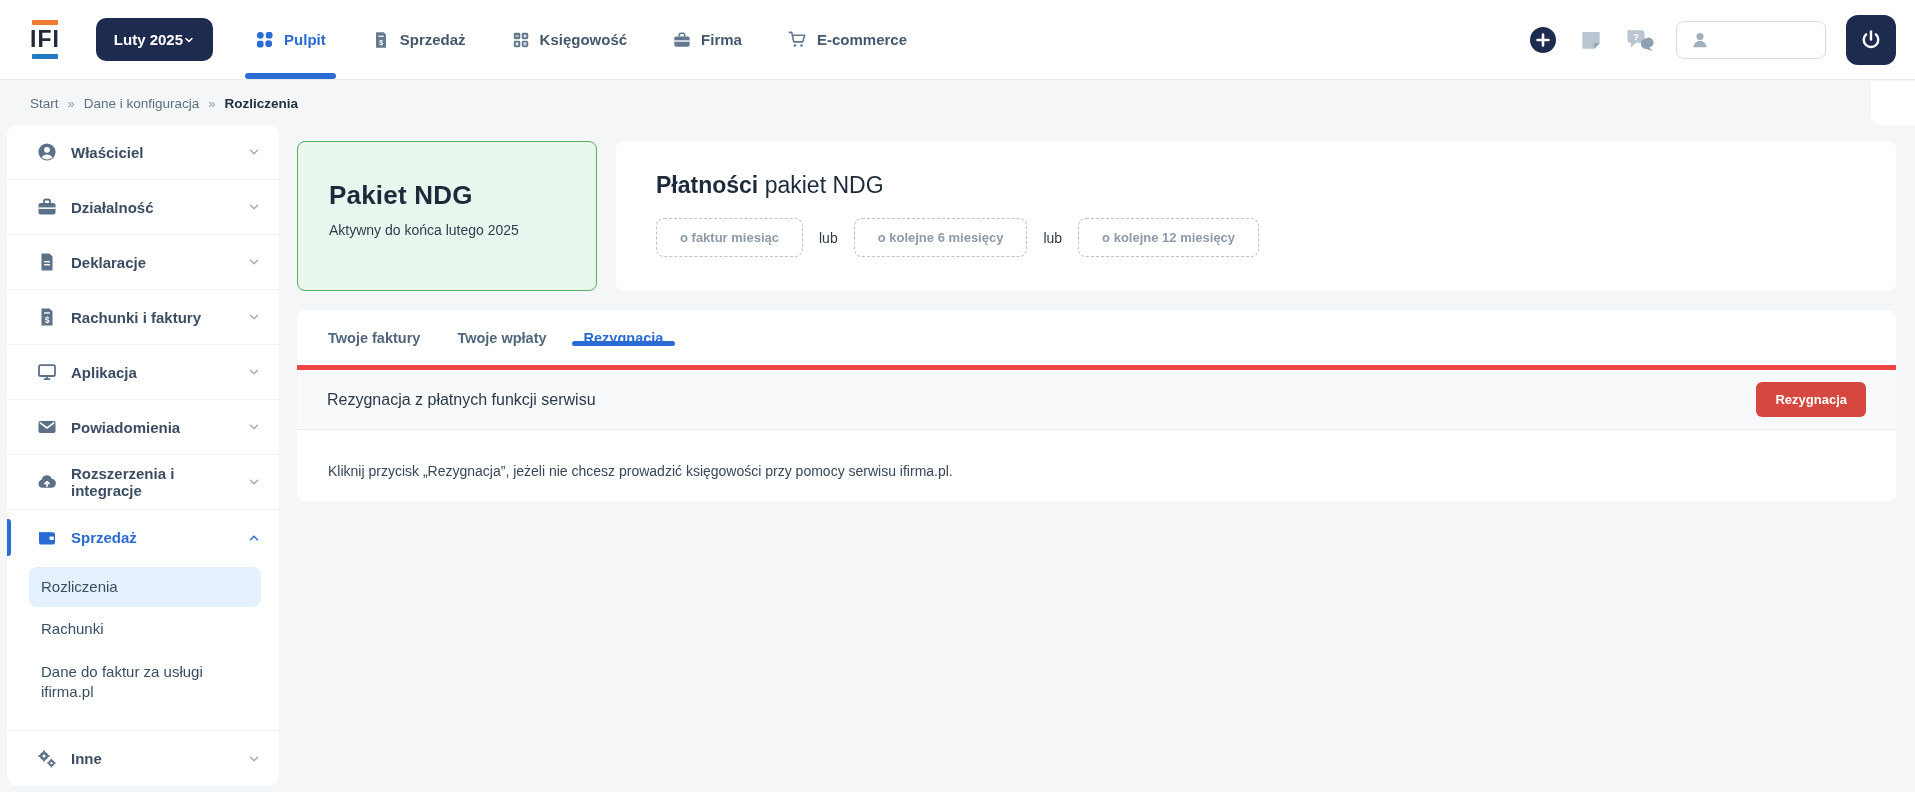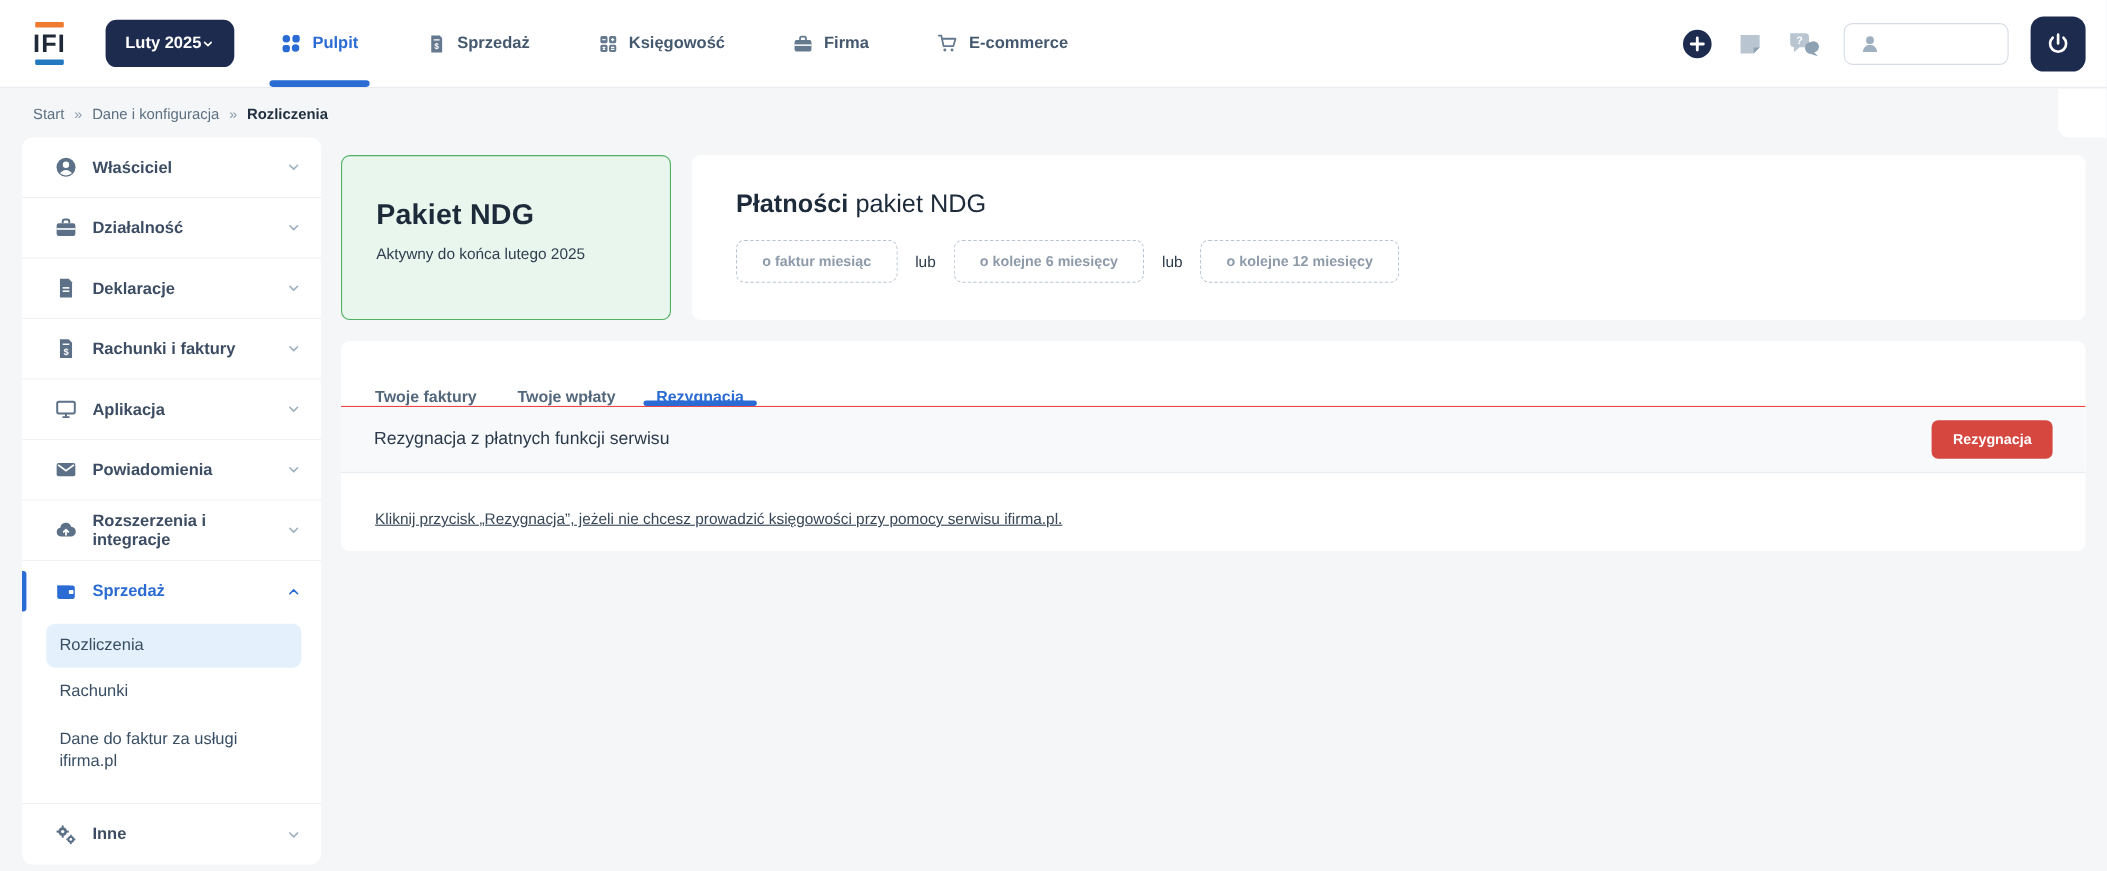--- a/index.html
+++ b/index.html
@@ -23,21 +23,21 @@
   .logo-bar.bottom { background:#2279c0; margin-top:3px; }
   .logo-text { font-size:23px; font-weight:800; color:#1f2937; letter-spacing:1px; line-height:1; }
 
   .month-btn {
     background:#1d2b4e; color:#fff; border:none; border-radius:10px;
     font-family:inherit; font-size:15px; font-weight:700;
     padding:13px 18px; display:flex; align-items:center; gap:0;
     margin-right:42px; cursor:pointer;
   }
 
-  .nav { display:flex; gap:62px; align-items:stretch; height:100%; }
+  .nav { display:flex; gap:46px; align-items:stretch; height:100%; }
   .nav-item {
     position:relative; display:flex; align-items:center; gap:10px;
     font-size:15px; font-weight:600; color:#44586e; cursor:pointer;
   }
   .nav-item.active { color:#2b6cd4; }
   .nav-underline {
     position:absolute; left:-10px; right:-10px; bottom:0; height:6px;
     background:#2b6cd4; border-radius:4px;
   }
 
@@ -59,21 +59,21 @@
   
   .breadcrumb {
     display:flex; align-items:center; gap:9px;
     padding:16px 30px 14px; font-size:13.5px; color:#5d7082;
   }
   .crumb { cursor:pointer; }
   .crumb-sep { color:#8a9cae; font-size:13px; }
   .crumb.current { color:#22313f; font-weight:600; cursor:default; }
 
   
-  .layout { display:flex; align-items:flex-start; gap:18px; padding:0 19px 0 20px; }
+  .layout { display:flex; align-items:flex-start; gap:18px; padding:0 19px 0 7px; }
 
   
   .sidebar { width:272px; background:#fff; border-radius:10px; overflow:hidden; }
   .side-item {
     display:flex; align-items:center; height:55px; padding:0 18px 0 30px;
     border-bottom:1px solid #eef1f4; position:relative; cursor:pointer;
   }
   .side-item .s-icon { display:flex; color:#5c7187; }
   .side-item .label { flex:1; margin-left:14px; font-size:15px; font-weight:700; color:#3c4d63; }
   .side-item .chev { display:flex; color:#9fb0c0; }
@@ -108,42 +108,42 @@
   .renew-options { margin-top:19px; display:flex; align-items:center; gap:16px; }
   .dashed-btn {
     border:1.5px dashed #b9c4d0; background:#fff; border-radius:8px;
     padding:11px 23px; font-family:inherit; font-size:13px; font-weight:700;
     color:#8d9aa9; cursor:pointer;
   }
   .lub { font-size:14px; color:#2b3b4c; }
 
   .tabs-card { margin-top:19px; background:#fff; border-radius:8px; overflow:hidden; }
   .tabs-row {
-    display:flex; gap:37px; padding:0 31px; height:60px; align-items:flex-end;
-    border-bottom:1px solid #ef4444;
+    display:flex; gap:37px; padding:0 31px; height:60px; align-items:center;
+    border-bottom:5px solid #ef4444;
   }
   .tab {
     position:relative; display:flex; align-items:center;
     font-size:14.5px; font-weight:600; color:#52677c; cursor:pointer;
   }
   .tab.active { color:#2b6cd4; }
   .tab-underline {
     position:absolute; left:-12px; right:-12px; bottom:0; height:5px;
     background:#2b6cd4; border-radius:3px;
   }
   .section-head {
     display:flex; align-items:center; justify-content:space-between;
     background:#f7f9fb; padding:0 30px; height:60px; border-bottom:1px solid #e8edf2;
   }
   .section-title { font-size:16px; color:#2b3a4a; }
   .danger-btn {
     background:#d5473f; color:#fff; border:none; border-radius:6px;
     padding:10px 19px; font-family:inherit; font-size:13px; font-weight:700; cursor:pointer;
   }
-  .section-body { padding:33px 31px 22px; font-size:14px; color:#374757;text-decoration:underline; }
+  .section-body { padding:33px 31px 22px; font-size:14px; color:#374757; }
 </style>
 </head>
 <body>
 
 <div class="header">
   <div class="logo">
     <div class="logo-bar top"></div>
     <div class="logo-text">IFI</div>
     <div class="logo-bar bottom"></div>
   </div>

